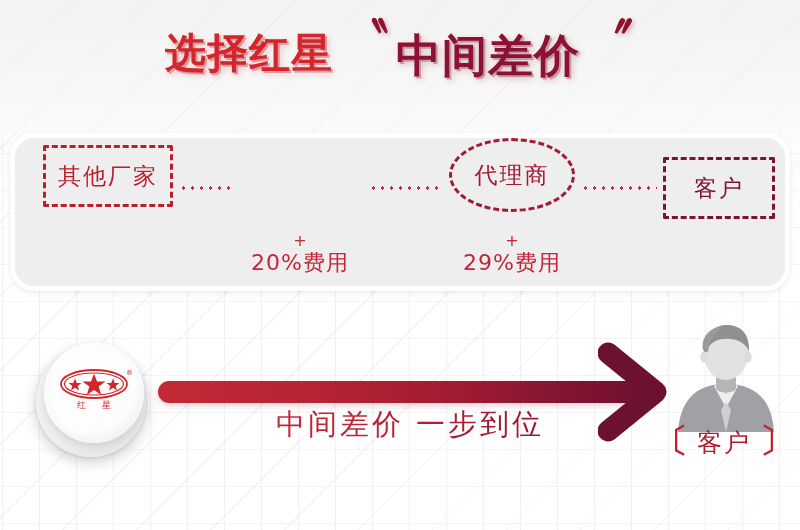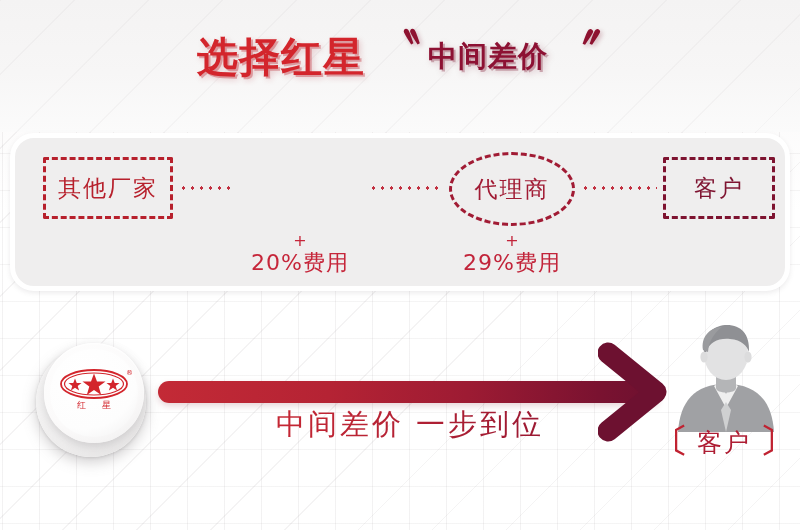--- a/index.html
+++ b/index.html
@@ -41,21 +41,21 @@
     background-image:
       repeating-linear-gradient(135deg,
         rgba(130,120,125,.05) 0px, rgba(130,120,125,.05) 1px,
         transparent 1px, transparent 52.3px);
     pointer-events:none;
   }
 
   
   .headline{
     position:absolute;left:0;right:0;top:26px;height:62px;
-    display:flex;align-items:center;justify-content:center;
+    display:flex;justify-content:center;
     white-space:nowrap;
     font-weight:bold;
     letter-spacing:1px;
   }
   .hl-a{
     font-size:41px;color:#d3252c;
     text-shadow:2px 2px 0 rgba(190,30,40,.35), 3px 3px 6px rgba(160,20,30,.22);
     font-family:"DejaVu Sans","Liberation Sans",sans-serif;
   }
   .hl-gap{display:inline-block;width:14px;}
@@ -63,21 +63,21 @@
     font-size:41px;color:#d3252c;
     text-shadow:2px 2px 0 rgba(190,30,40,.35), 3px 3px 6px rgba(160,20,30,.22);
   }
   .hl-q{
     font-size:40px;color:#8e1230;line-height:1;
     position:relative;top:-10px;margin:0 3px 0 1px;
     text-shadow:2px 2px 5px rgba(120,10,35,.28);
   }
   .hl-q.right{margin-left:10px;margin-right:0;}
   .hl-c{
-    font-size:29px;color:#8d1133;
+    font-size:45px;color:#8d1133;
     text-shadow:2px 2px 0 rgba(120,12,40,.3), 3px 3px 7px rgba(110,10,35,.25);
     padding:0 4px;
   }
 
   
   .card{
     position:absolute;left:10px;top:133px;width:780px;height:158px;
     background:#efeeee;border-radius:24px;
     border:5px solid #ffffff;
     box-sizing:border-box;
@@ -97,23 +97,23 @@
   .node.rect{
     border:3px dashed #b7202c;
     border-radius:2px;
   }
   .node.rect.dark{ border-color:#7e1330;color:#7e1330; }
   .node.pill{
     border:3px dashed #bf2130;
     border-radius:50% / 50%;
   }
   .node.pill.dark{ border-color:#a11b34;color:#a11b34;}
-  .node-n1{ left:28px;  top:19px;  width:130px;height:62px;}
+  .node-n1{ left:28px;  top:7px;  width:130px;height:62px;}
   .node-n2{ left:222px; top:13px;  width:126px;height:74px;}
-  .node-n3{ left:434px; top:14px;  width:126px;height:74px;}
+  .node-n3{ left:434px; top:0;  width:126px;height:74px;}
   .node-n4{ left:648px; top:19px;  width:112px;height:62px;}
 
   .dots{
     position:absolute;height:4px;top:48px;
     background-image:radial-gradient(circle, #c23040 1.6px, transparent 1.8px);
     background-size:9px 4px;background-repeat:repeat-x;
   }
   .dots-1{ left:164px; width:52px;}
   .dots-2{ left:354px; width:74px;}
   .dots-3{ left:566px; width:76px;}

